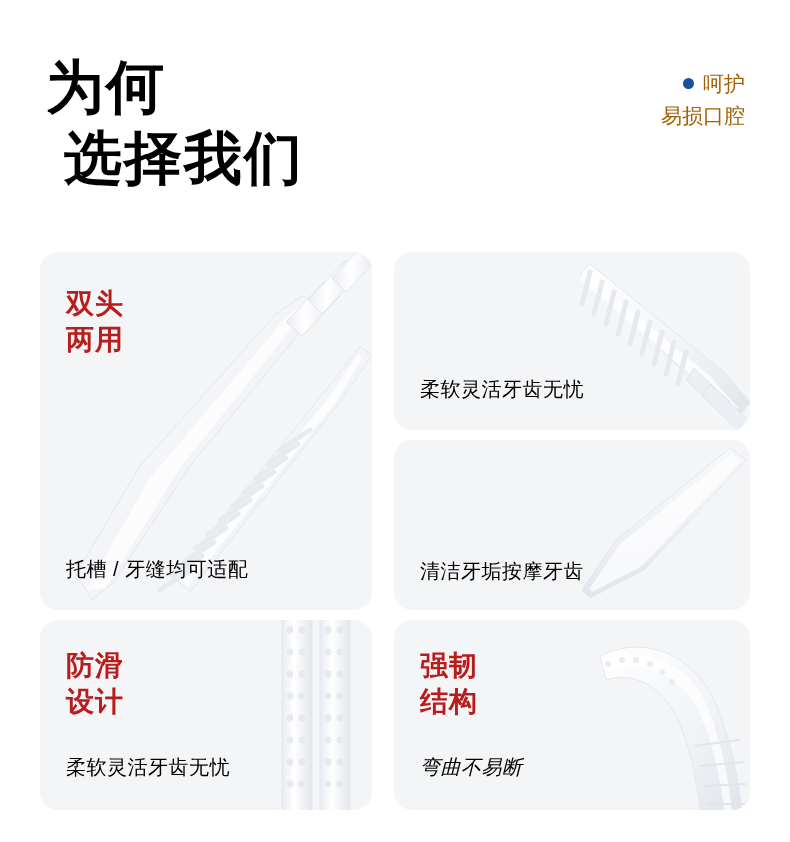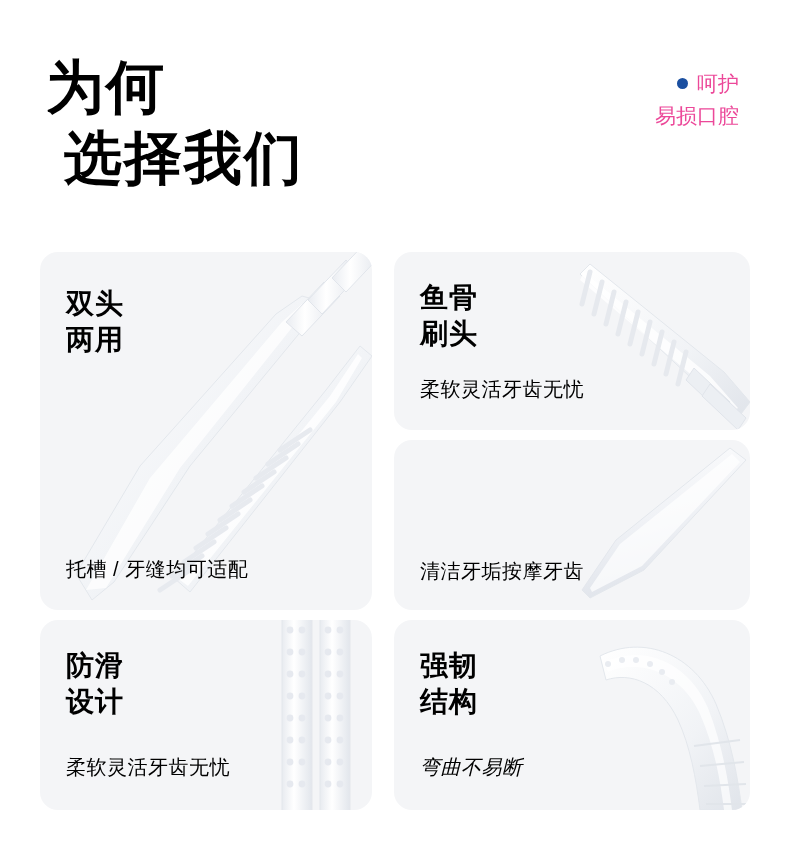--- a/index.html
+++ b/index.html
@@ -38,24 +38,24 @@
     font-weight: bold;
     font-size: 58px;
     line-height: 1.22;
     letter-spacing: 2px;
   }
   .headline .line1 { display: block; }
   .headline .line2 { display: block; margin-left: 18px; }
 
   .tagline {
     position: absolute;
-    right: 51px;
+    right: 45px;
     top: 68px;
     text-align: right;
-    color: #ec4899;
+    color: #a16207;
     font-size: 21px;
     line-height: 1.5;
     font-weight: normal;
   }
   .tagline .row {
     display: flex;
     align-items: center;
     justify-content: flex-end;
   }
   .dot {
@@ -69,21 +69,21 @@
 
   
   .card {
     position: absolute;
     background: #f4f5f7;
     border-radius: 18px;
     overflow: hidden;
   }
   .card-title {
     position: absolute;
-    color: #000000;
+    color: #b91c1c;
     font-weight: bold;
     font-size: 28px;
     line-height: 1.28;
     letter-spacing: 1px;
     z-index: 3;
   }
   .card-sub {
     position: absolute;
     color: #000000;
     font-size: 20px;
@@ -215,24 +215,20 @@
             <line x1="244" y1="60" x2="236" y2="92"></line>
             <line x1="256" y1="70" x2="248" y2="102"></line>
             <line x1="268" y1="80" x2="260" y2="112"></line>
             <line x1="280" y1="90" x2="272" y2="122"></line>
             <line x1="292" y1="100" x2="284" y2="132"></line>
           </g>
           <path d="M300 116 L336 150 L328 162 L292 128 Z" fill="#eceff3" stroke="#e0e4ea" stroke-width="1"></path>
           <path d="M316 132 L352 166 L344 178 L308 144 Z" fill="#eceff3" stroke="#e0e4ea" stroke-width="1"></path>
         </g>
       </svg>
-    </div>
-    <div class="card-title">
-      <span>鱼骨</span><br>
-      <span>刷头</span>
     </div>
     <div class="card-sub">柔软灵活牙齿无忧</div>
   </div>
 
   <div class="card" id="card-tail">
     <div class="art">
       <svg viewBox="0 0 356 170" preserveAspectRatio="none" aria-hidden="true">
         <defs>
           <linearGradient id="g3" x1="0" y1="0" x2="0.3" y2="1">
             <stop offset="0" stop-color="#ffffff"></stop>

